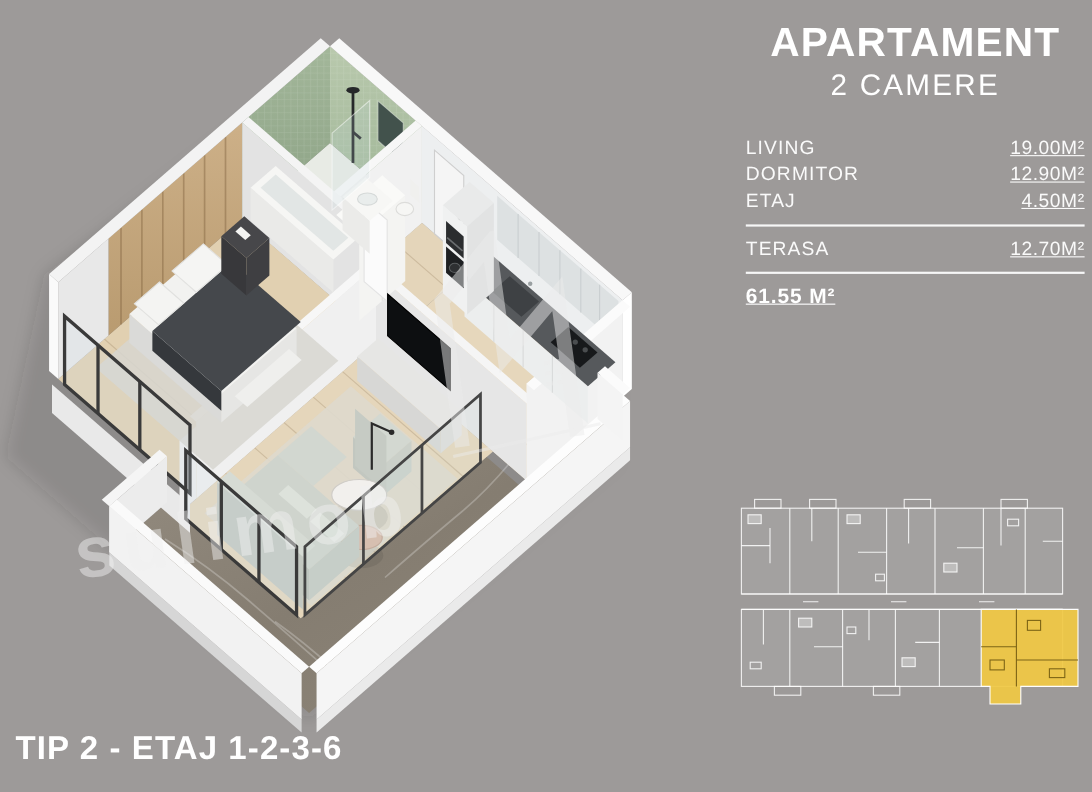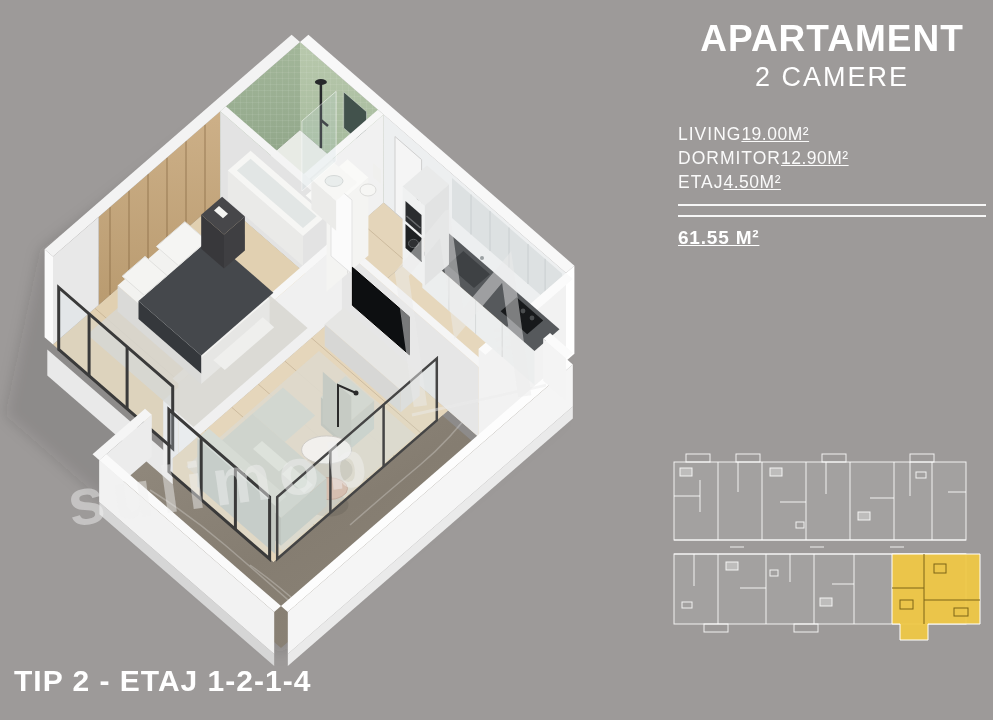--- a/index.html
+++ b/index.html
@@ -10,21 +10,21 @@
   .watermark{position:absolute;left:28px;top:300px;width:580px;height:230px;
     transform:rotate(-8deg);pointer-events:none;}
   .watermark .wm-text{position:absolute;left:30px;top:130px;font-size:66px;font-weight:700;
     letter-spacing:8px;color:rgba(240,240,240,0.48);}
   .watermark .wm-logo{position:absolute;left:370px;top:-70px;opacity:.48;}
   
   .panel{position:absolute;left:678px;top:20px;width:308px;color:#fff;}
   .title1{font-size:37px;font-weight:700;letter-spacing:1px;text-align:center;line-height:1.0;}
   .title2{font-size:27px;font-weight:400;letter-spacing:2px;text-align:center;margin-top:5px;}
   .rooms{margin-top:30px;}
-  .row{display:flex;align-items:baseline;line-height:23.5px;}
+  .row{display:flex;justify-content:space-between;align-items:baseline;line-height:23.5px;}
   .row .lbl{font-size:17.5px;letter-spacing:1px;color:rgba(255,255,255,.95);}
   .row .val{font-size:17.5px;letter-spacing:.5px;color:rgba(255,255,255,.95);text-decoration:underline;}
   .row.bold .lbl,.row.bold .val{font-size:19px;font-weight:800;color:#fff;letter-spacing:.8px;}
   .divider{height:2px;background:rgba(255,255,255,.92);margin:9px 0;}
   .rooms .row{margin-bottom:.5px;}
   .sect{margin-top:2px;}
   
   .miniplan{position:absolute;left:670px;top:452px;}
   
   .footer{position:absolute;left:14px;top:664px;font-size:30px;font-weight:800;
@@ -349,20 +349,24 @@
       </div>
       <div class="row">
         <span class="lbl">ETAJ</span>
         <span class="val">4.50M²</span>
       </div>
     </div>
 
     <div class="divider"></div>
 
     <div class="sect">
+      <div class="row">
+        <span class="lbl">TERASA</span>
+        <span class="val">12.70M²</span>
+      </div>
     </div>
 
     <div class="divider"></div>
 
     <div class="row bold">
       <span class="val">61.55 M²</span>
     </div>
   </aside>
 
   <svg class="miniplan" width="318" height="196" viewBox="0 0 318 196">
@@ -426,14 +430,14 @@
         <line x1="254" y1="102" x2="254" y2="172"></line>
         <line x1="222" y1="136" x2="254" y2="136"></line>
         <line x1="254" y1="148" x2="310" y2="148"></line>
         <rect x="264" y="112" width="12" height="9"></rect>
         <rect x="230" y="148" width="13" height="9"></rect>
         <rect x="284" y="156" width="14" height="8"></rect>
       </g>
     </g>
   </svg>
 
-  <div class="footer">TIP 2 - ETAJ 1-2-1-4</div>
+  <div class="footer">TIP 2 - ETAJ 1-2-3-6</div>
 </div>
 
 </body></html>

